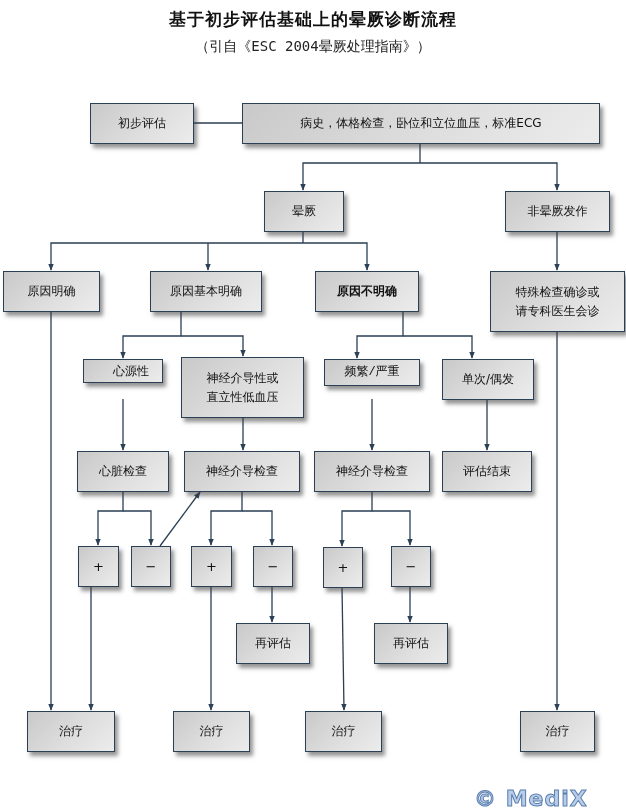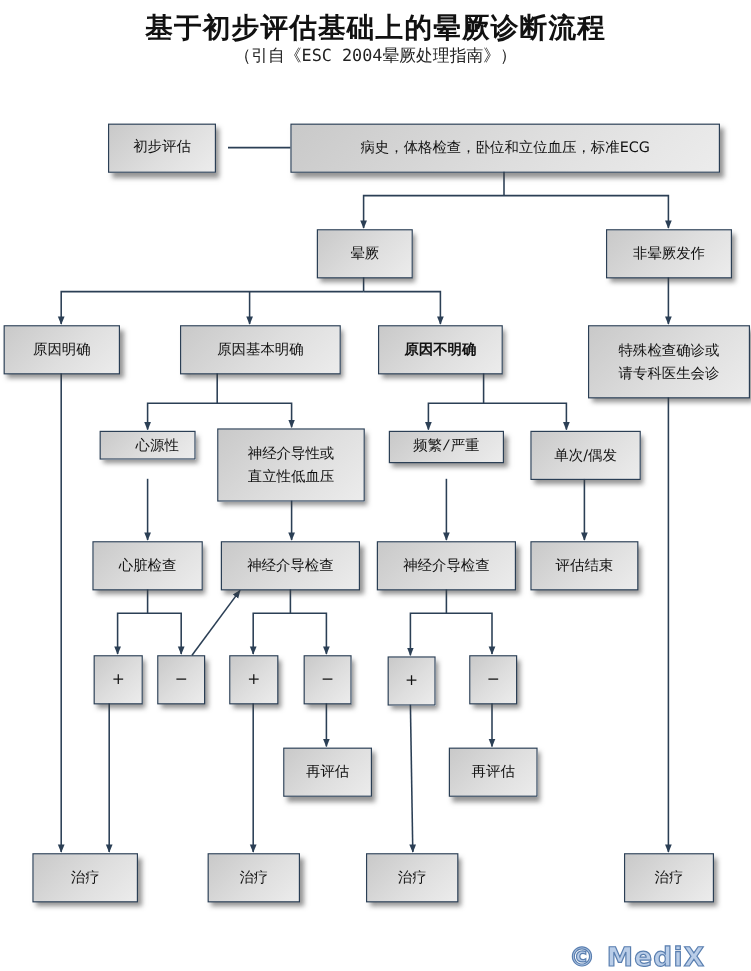--- a/index.html
+++ b/index.html
@@ -1,19 +1,19 @@
 <!DOCTYPE html>
 <html><head>
 <meta charset="utf-8">
 <style>
   html, body { margin:0; padding:0; background:#ffffff; }
   body { width:626px; height:809px; position:relative; overflow:hidden;
          font-family:"DejaVu Sans", sans-serif; color:#111; }
   .title { position:absolute; left:0; width:626px; top:8px; text-align:center;
-           font-family:"DejaVu Serif", serif; font-weight:bold; font-size:23px; letter-spacing:1px; color:#111; }
+           font-family:"DejaVu Serif", serif; font-weight:bold; font-size:17px; letter-spacing:1px; color:#111; }
   .subtitle { position:absolute; left:0; width:626px; top:38px; text-align:center;
               font-family:"DejaVu Sans Mono", monospace; font-size:14px; color:#222; }
   .toplabel { position:absolute; left:376px; top:76px; font-size:12px; color:#111;margin-top:28px; }
   svg.wires { position:absolute; left:0; top:0; }
   .box { position:absolute; box-sizing:border-box; border:1.5px solid #2b3f55;
          background:linear-gradient(135deg,#c9c9c9 0%,#dedede 55%,#ececec 100%);
          box-shadow:3px 4px 4px rgba(60,60,60,0.55);
          display:flex; align-items:center; justify-content:center; text-align:center;
          font-size:12px; line-height:19px; color:#111; white-space:pre-line; }
   .sign { font-size:13px; }
@@ -76,28 +76,28 @@
     <polyline points="410,586 410,622" marker-end="url(#arr)"></polyline>
 
     <polyline points="91,586 91,710" marker-end="url(#arr)"></polyline>
     <polyline points="211,586 211,710" marker-end="url(#arr)"></polyline>
     <polyline points="342,587 344,710" marker-end="url(#arr)"></polyline>
 
     <polyline points="557,331 557,710" marker-end="url(#arr)"></polyline>
   </g>
 </svg>
 
-<div class="box" style="left:90px;top:103px;width:90px;height:41px;font-family:Liberation Mono, monospace;">初步评估</div>
+<div class="box" style="left:90px;top:103px;width:104px;height:41px;">初步评估</div>
 <div class="box" style="left:242px;top:103px;width:358px;height:41px;">病史，体格检查，卧位和立位血压，标准ECG</div>
 
 <div class="box" style="left:264px;top:191px;width:80px;height:41px;">晕厥</div>
 <div class="box" style="left:505px;top:191px;width:105px;height:41px;">非晕厥发作</div>
 
 <div class="box" style="left:3px;top:271px;width:97px;height:41px;">原因明确</div>
-<div class="box" style="left:150px;top:271px;width:134px;height:41px;">原因基本明确</div>
+<div class="box" style="left:150px;top:271px;width:112px;height:41px;">原因基本明确</div>
 <div class="box" style="left:315px;top:271px;width:104px;height:41px;font-weight:bold;">原因不明确</div>
 <div class="box" style="left:490px;top:271px;width:135px;height:61px;">特殊检查确诊或
 请专科医生会诊</div>
 
 <div class="box" style="left:83px;top:359px;width:80px;height:24px;padding-left:16px;">心源性</div>
 <div class="box" style="left:181px;top:357px;width:123px;height:61px;">神经介导性或
 直立性低血压</div>
 <div class="box" style="left:324px;top:359px;width:96px;height:27px;font-family:Liberation Mono, monospace;">频繁/严重</div>
 <div class="box" style="left:442px;top:359px;width:92px;height:41px;">单次/偶发</div>
 

